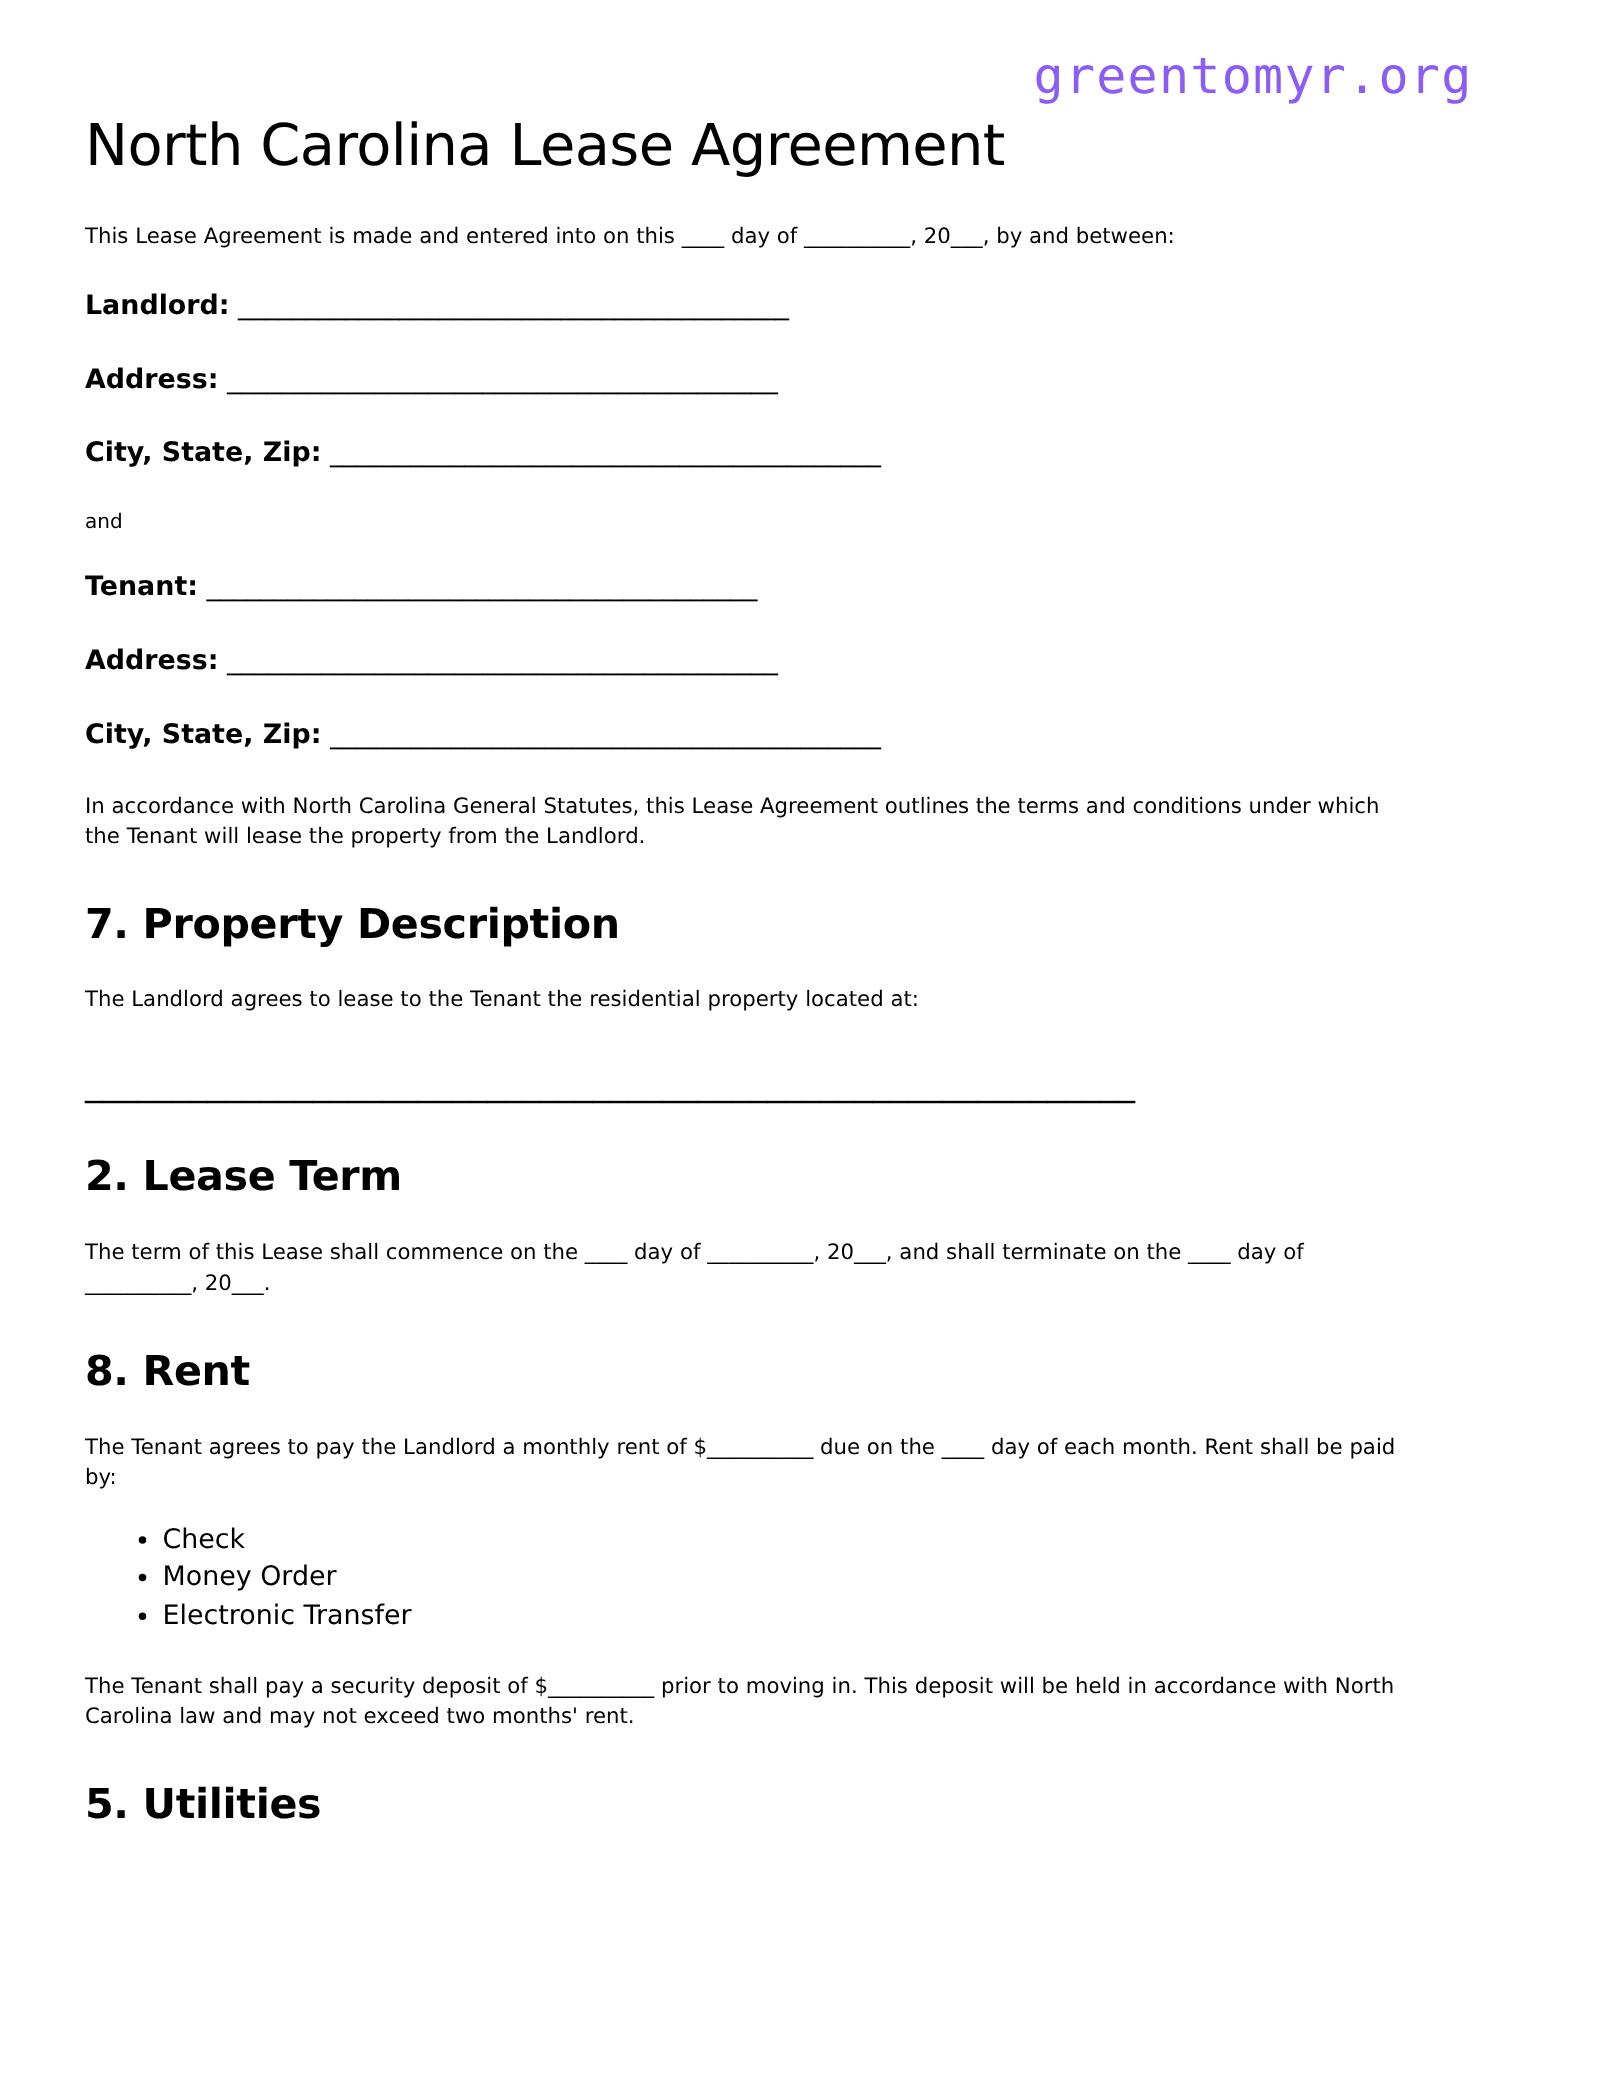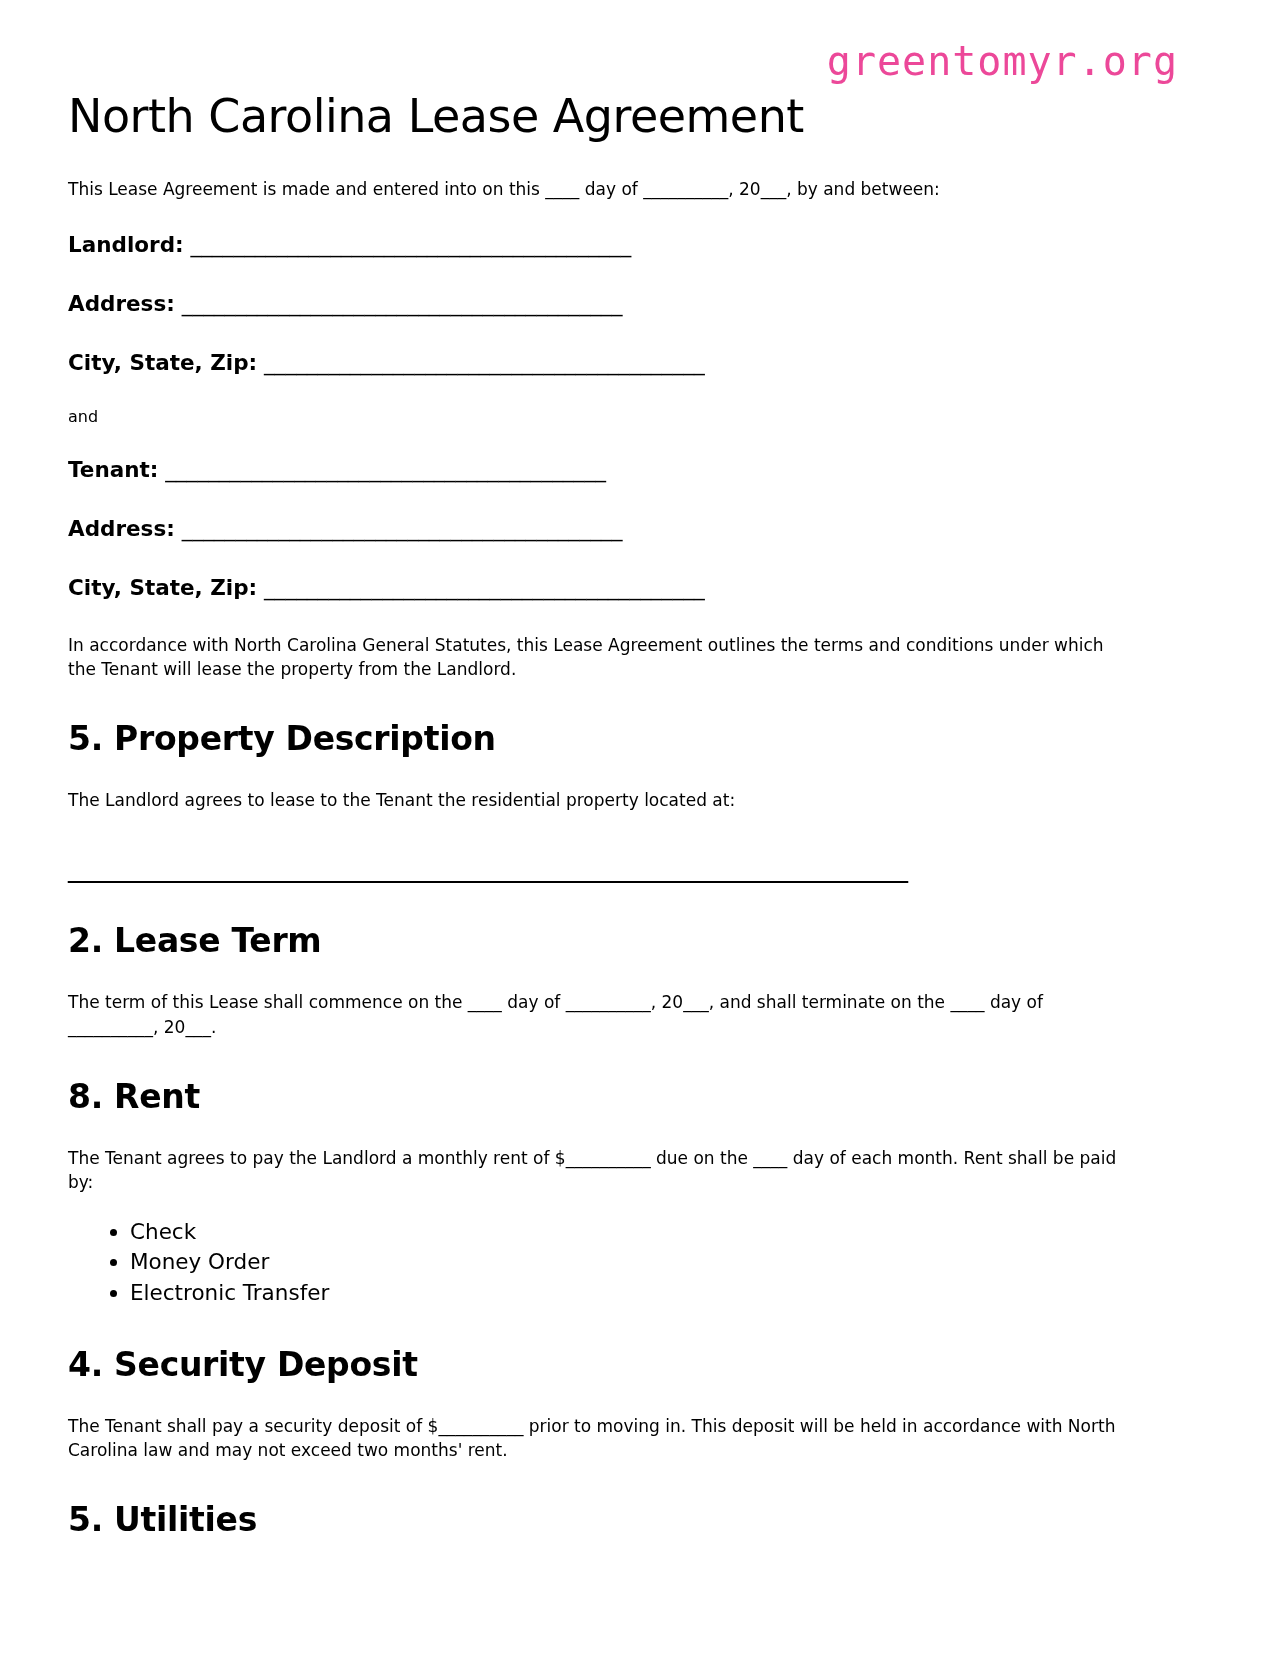--- a/index.html
+++ b/index.html
@@ -21,21 +21,21 @@
     box-sizing: border-box;
     padding: 40px 100px 0 68px;
   }
   .watermark {
     position: absolute;
     top: 38px;
     right: 104px;
     font-family: "DejaVu Sans Mono", monospace;
     font-size: 40px;
     letter-spacing: 1px;
-    color: #ec4899;
+    color: #8b5cf6;
     white-space: nowrap;
   }
   h1.doc-title {
     font-size: 46px;
     font-weight: normal;
     margin: 50px 0 0 0;
     letter-spacing: -0.5px;
     line-height: 1.15;
   }
   p.body-text {
@@ -118,34 +118,33 @@
   <p class="field-line">
     <span class="lbl">Address:</span><span class="blank"> _________________________________________</span>
   </p>
 
   <p class="field-line">
     <span class="lbl">City, State, Zip:</span><span class="blank"> _________________________________________</span>
   </p>
 
   <p class="body-text">In accordance with North Carolina General Statutes, this Lease Agreement outlines the terms and conditions under which the Tenant will lease the property from the Landlord.</p>
 
-  <h2 class="section">5. Property Description</h2>
+  <h2 class="section">7. Property Description</h2>
   <p class="body-text">The Landlord agrees to lease to the Tenant the residential property located at:</p>
   <p class="rule-line">____________________________________________________________</p>
 
   <h2 class="section">2. Lease Term</h2>
   <p class="body-text">The term of this Lease shall commence on the ____ day of __________, 20___, and shall terminate on the ____ day of __________, 20___.</p>
 
   <h2 class="section">8. Rent</h2>
   <p class="body-text">The Tenant agrees to pay the Landlord a monthly rent of $__________ due on the ____ day of each month. Rent shall be paid by:</p>
   <ul class="payment-list">
     <li>Check</li>
     <li>Money Order</li>
     <li>Electronic Transfer</li>
   </ul>
 
-  <h2 class="section">4. Security Deposit</h2>
   <p class="body-text">The Tenant shall pay a security deposit of $__________ prior to moving in. This deposit will be held in accordance with North Carolina law and may not exceed two months' rent.</p>
 
   <h2 class="section">5. Utilities</h2>
 
   <div class="spacer-bottom"></div>
 </div>
 
 </body></html>

